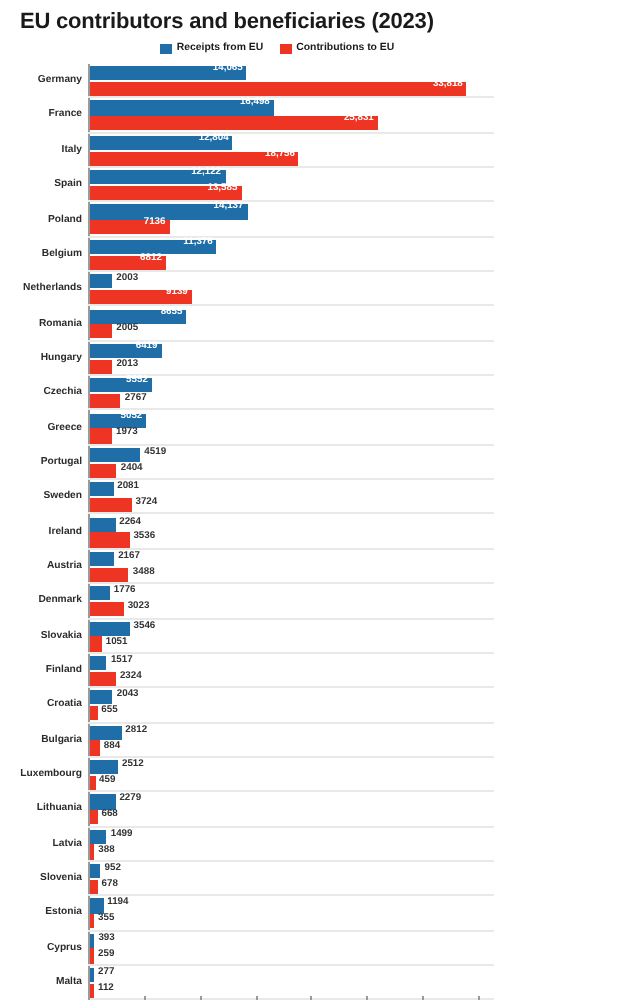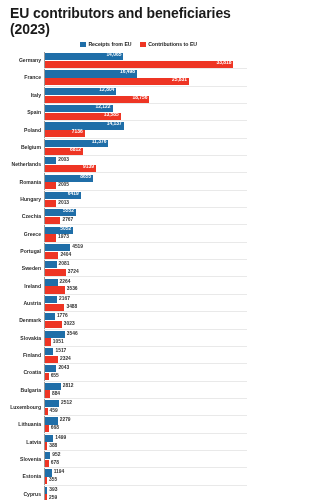--- a/index.html
+++ b/index.html
@@ -10,21 +10,21 @@
     color:#222;
     overflow:hidden;
   }
   .chart-root{
     position:relative;
     width:255px;height:500px;
     box-sizing:border-box;
     padding:0;
   }
   .chart-title{
-    font-size:14px;
+    font-size:11px;
     font-weight:bold;
     color:#1a1a1a;
     margin:5px 0 0 10px;
     letter-spacing:-0.1px;
   }
   .legend{
     display:flex;
     justify-content:center;
     align-items:center;
     gap:8px;

